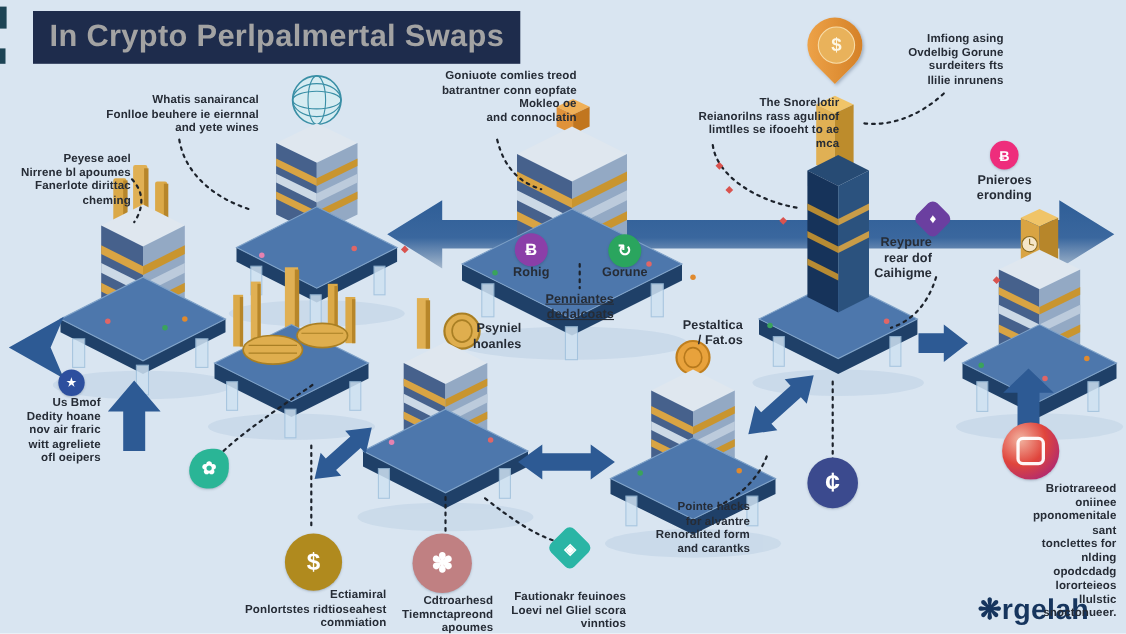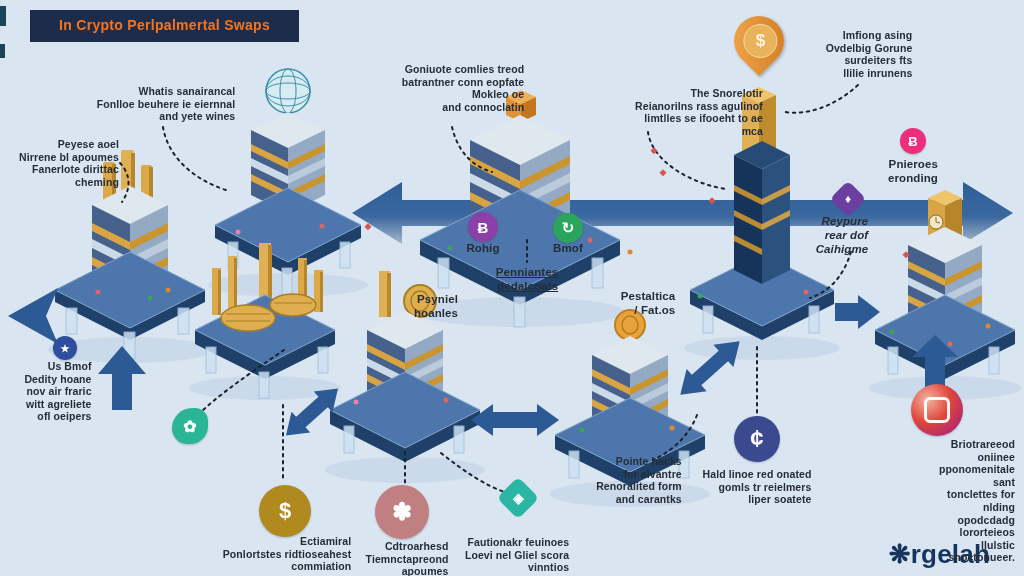--- a/index.html
+++ b/index.html
@@ -3,22 +3,22 @@
 <meta charset="utf-8">
 <style>
   html,body { margin:0; padding:0; }
   #canvas {
     position:relative; width:1024px; height:576px; overflow:hidden;
     background:#d9e5f1;
     font-family:"Liberation Sans", sans-serif;
   }
   svg { position:absolute; left:0; top:0; }
   .title-box {
-    position:absolute; left:30px; top:10px; background:#1e2c4c; color:#f97316;
-    font-size:14px; font-weight:bold; padding:7px 29px 9px; letter-spacing:.3px;
+    position:absolute; left:30px; top:10px; background:#1e2c4c; color:#a3a3a3;
+    font-size:28px; font-weight:bold; padding:7px 15px 9px; letter-spacing:.3px;
   }
   .ann {
     position:absolute; transform:translateX(-50%); text-align:right;
     font-size:10.5px; font-weight:bold; color:#262c36; white-space:pre-line;
     line-height:1.2; letter-spacing:.1px;
   }
   .ann-big { font-size:11.5px; }
   .badge {
     position:absolute; border-radius:50%; display:flex; align-items:center;
     justify-content:center; color:#ffffff; font-weight:bold;
@@ -317,28 +317,28 @@
   <div class="ann" style="left:699px; top:87px;">The Snorelotir
 Reianorilns rass agulinof
 limtlles se ifooeht to ae
 mca</div>
   <div class="ann" style="left:869px; top:29px;">Imfiong asing
 Ovdelbig Gorune
 surdeiters fts
 llilie inrunens</div>
   <div class="ann ann-big" style="left:913px; top:158px;">Pnieroes
 eronding</div>
-  <div class="ann ann-big" style="left:842px; top:215px;font-style:italic;">Reypure
+  <div class="ann ann-big" style="left:821px; top:215px;">Reypure
 rear dof
 Caihigme</div>
   <div class="ann ann-big" style="left:483px; top:242px;">Rohig</div>
-  <div class="ann ann-big" style="left:568px; top:242px;">Bmof</div>
+  <div class="ann ann-big" style="left:568px; top:242px;">Gorune</div>
   <div class="ann ann-big" style="left:527px; top:266px;text-decoration:underline;">Penniantes
 dedalcoats</div>
-  <div class="ann ann-big" style="left:436px; top:293px;">Psyniel
+  <div class="ann ann-big" style="left:452px; top:293px;">Psyniel
 hoanles</div>
   <div class="ann ann-big" style="left:648px; top:290px;">Pestaltica
 / Fat.os</div>
   <div class="ann" style="left:58px;  top:360px;">Us Bmof
 Dedity hoane
 nov air fraric
 witt agreliete
 ofl oeipers</div>
   <div class="ann" style="left:287px; top:535px;">Ectiamiral
 Ponlortstes ridtioseahest
@@ -346,23 +346,20 @@
   <div class="ann" style="left:407px; top:540px;">Cdtroarhesd
 Tiemnctapreond
 apoumes</div>
   <div class="ann" style="left:517px; top:508px;margin-top:28px;">Fautionakr feuinoes
 Loevi nel Gliel scora
 vinntios</div>
   <div class="ann" style="left:625px; top:455px;margin-left:14px;">Pointe hacks
 for alvantre
 Renoralited form
 and carantks</div>
-  <div class="ann" style="left:757px; top:468px;">Hald linoe red onated
-gomls tr reielmers
-liper soatete</div>
   <div class="ann" style="left:933px; top:438px;margin-left:44px;">Briotrareeod oniinee
 pponomenitale sant
 tonclettes for nlding
 opodcdadg lororteieos
 llulstic snoctonueer.</div>
 
   <div class="pin">
     <div class="pin-inner">
         <span>$</span>
       </div>

